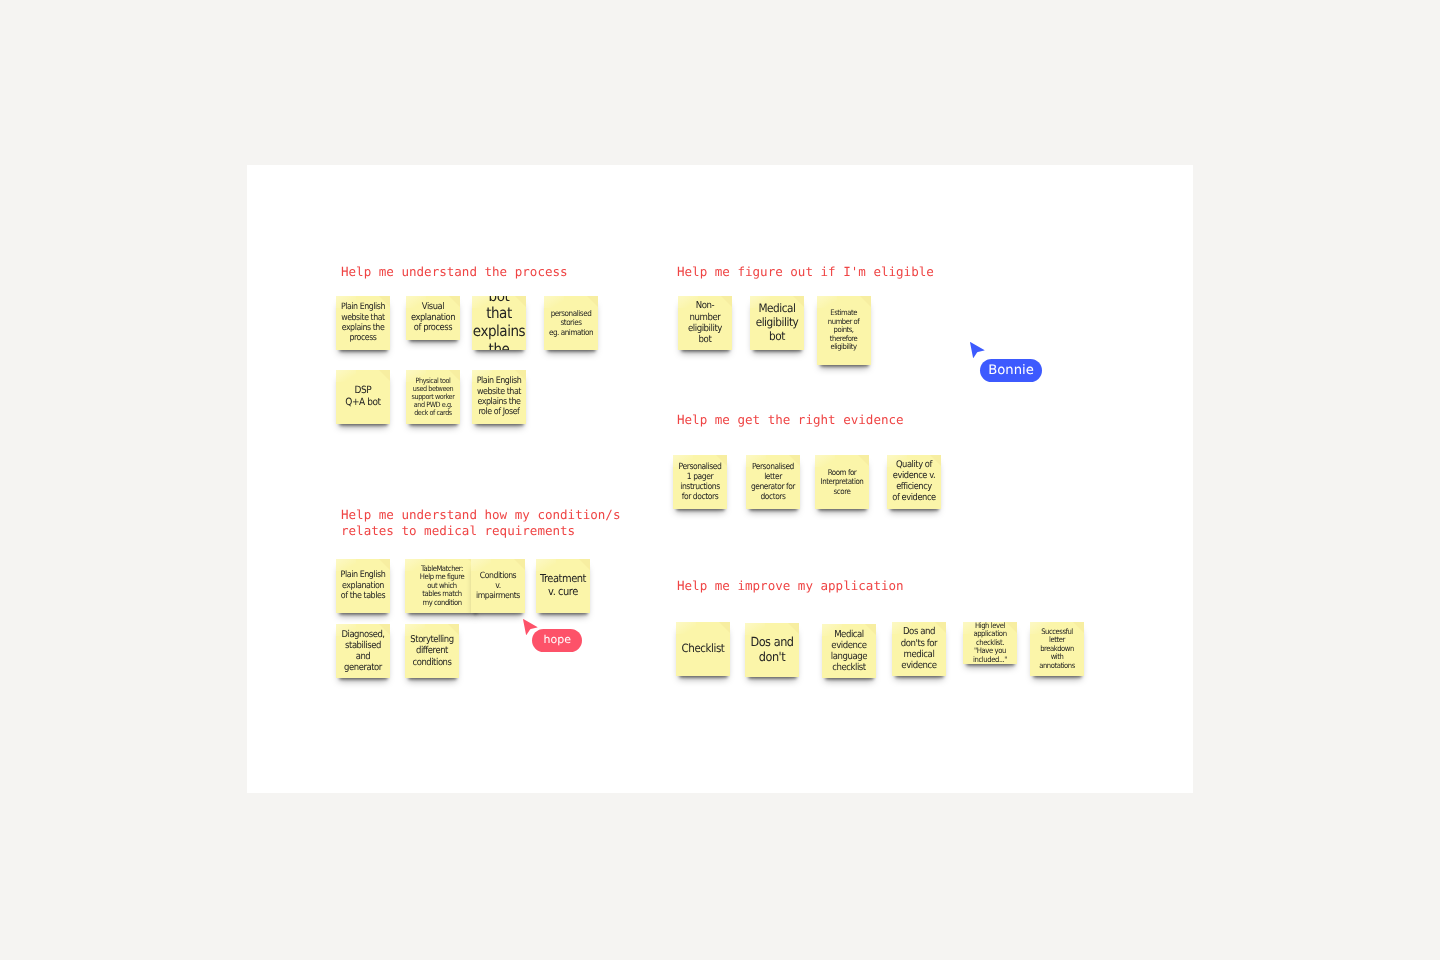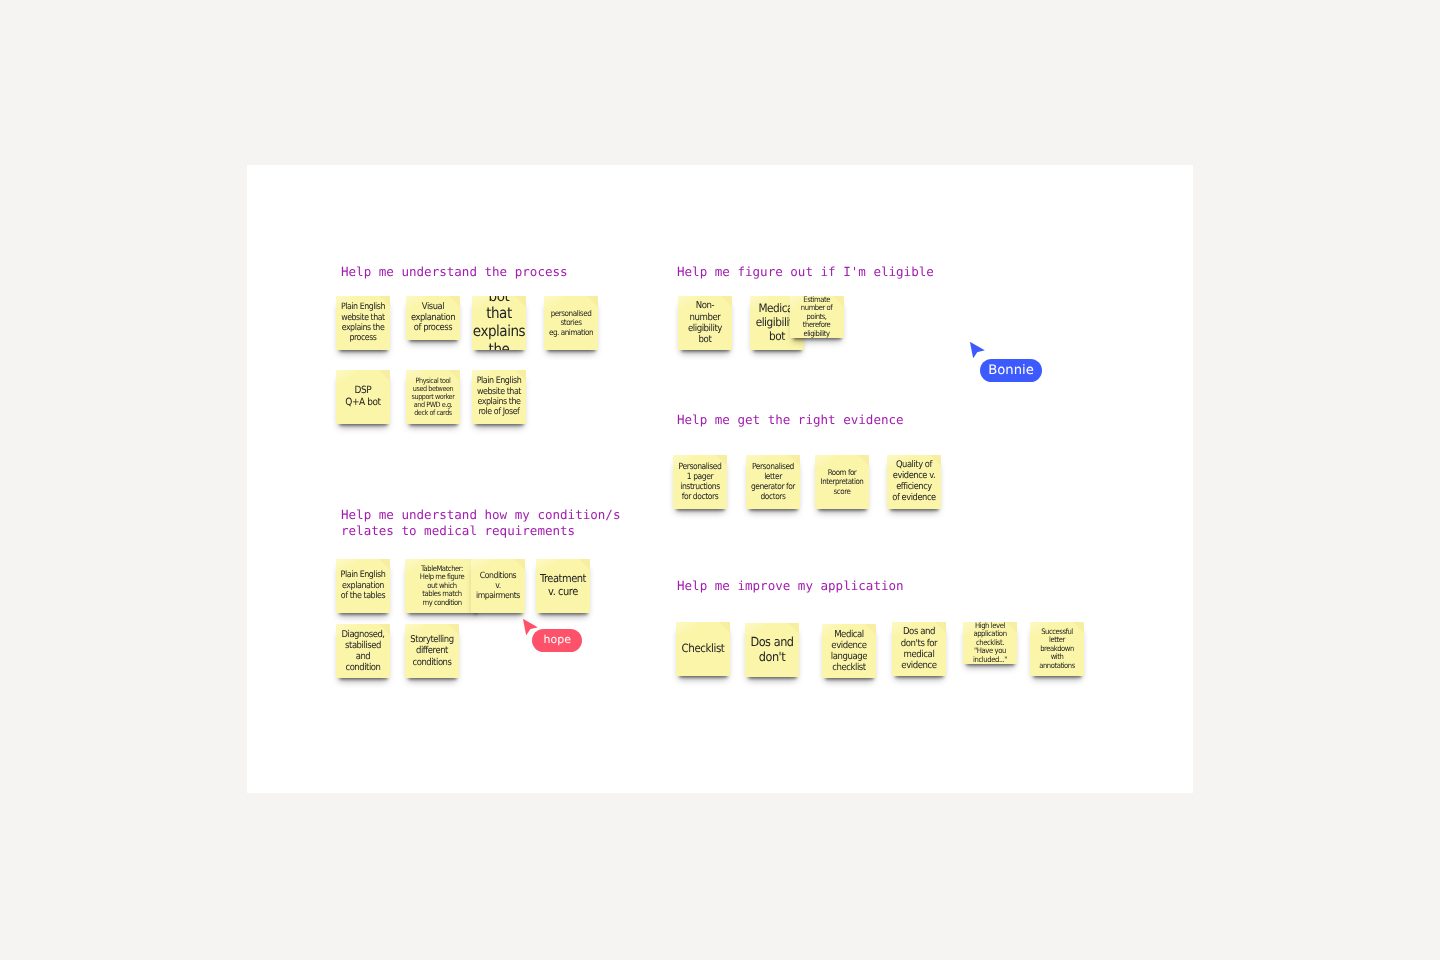--- a/index.html
+++ b/index.html
@@ -1,21 +1,21 @@
 <!DOCTYPE html>
 <html><head>
 <meta charset="utf-8">
 <style>
 html,body{margin:0;padding:0;}
 body{width:1440px;height:960px;overflow:hidden;background:#f5f4f2;
      font-family:"Liberation Sans",sans-serif;-webkit-font-smoothing:antialiased;text-rendering:geometricPrecision;}
 #board{position:absolute;left:246.6px;top:165.4px;width:946.7px;height:627.6px;background:#fff;}
 .section{position:absolute;}
 .section-title{position:absolute;font-family:"DejaVu Sans Mono",monospace;
-  font-size:12.55px;line-height:16.3px;color:#a21caf;white-space:pre;}
+  font-size:12.55px;line-height:16.3px;color:#ef4444;white-space:pre;}
 .note{position:absolute;background:#fbf5a9;display:flex;align-items:center;
   transform:translateZ(0);
   justify-content:center;text-align:center;color:#232323;overflow:hidden;
   box-shadow:0px 4px 3px -2.5px rgba(0,0,0,.48), 0px 6px 7px -3px rgba(0,0,0,.36);}
 .note .txt{white-space:pre-line;filter:blur(0px);font-family:"DejaVu Sans",sans-serif;font-stretch:condensed;
   letter-spacing:-0.45px;line-height:1.18;font-weight:400;}
 .note .fold{position:absolute;right:0;top:0;width:0;height:0;
   border-left:11px solid transparent;border-top:11px solid rgba(230,210,125,.17);}
 .note .hl{position:absolute;left:0;top:0;width:20px;height:12px;
   background:linear-gradient(148deg,rgba(255,255,240,.40),rgba(255,255,240,0) 72%);}
@@ -96,21 +96,21 @@
 eligibility
 bot</div>
       </div>
     <div class="note" style="left:503.4px;top:130.6px;width:54px;height:54px">
         <div class="hl"></div>
         <div class="fold"></div>
         <div class="txt" style="font-size:11.68px">Medical
 eligibility
 bot</div>
       </div>
-    <div class="note" style="left:543px;top:130.6px;width:54px;height:42px">
+    <div class="note" style="left:570px;top:130.6px;width:54px;height:69px">
         <div class="hl"></div>
         <div class="fold"></div>
         <div class="txt" style="font-size:7.62px;line-height:1.115">Estimate
 number of
 points,
 therefore
 eligibility</div>
       </div>
   </div>
   <div class="section">
@@ -178,21 +178,21 @@
         <div class="fold"></div>
         <div class="txt" style="font-size:11px">Treatment
 v. cure</div>
       </div>
     <div class="note" style="left:89.4px;top:458.6px;width:54px;height:54px">
         <div class="hl"></div>
         <div class="fold"></div>
         <div class="txt" style="font-size:9.42px">Diagnosed,
 stabilised
 and
-condition</div>
+generator</div>
       </div>
     <div class="note" style="left:158.4px;top:458.6px;width:54px;height:54px">
         <div class="hl"></div>
         <div class="fold"></div>
         <div class="txt" style="font-size:9.42px">Storytelling
 different
 conditions</div>
       </div>
   </div>
   <div class="section">

